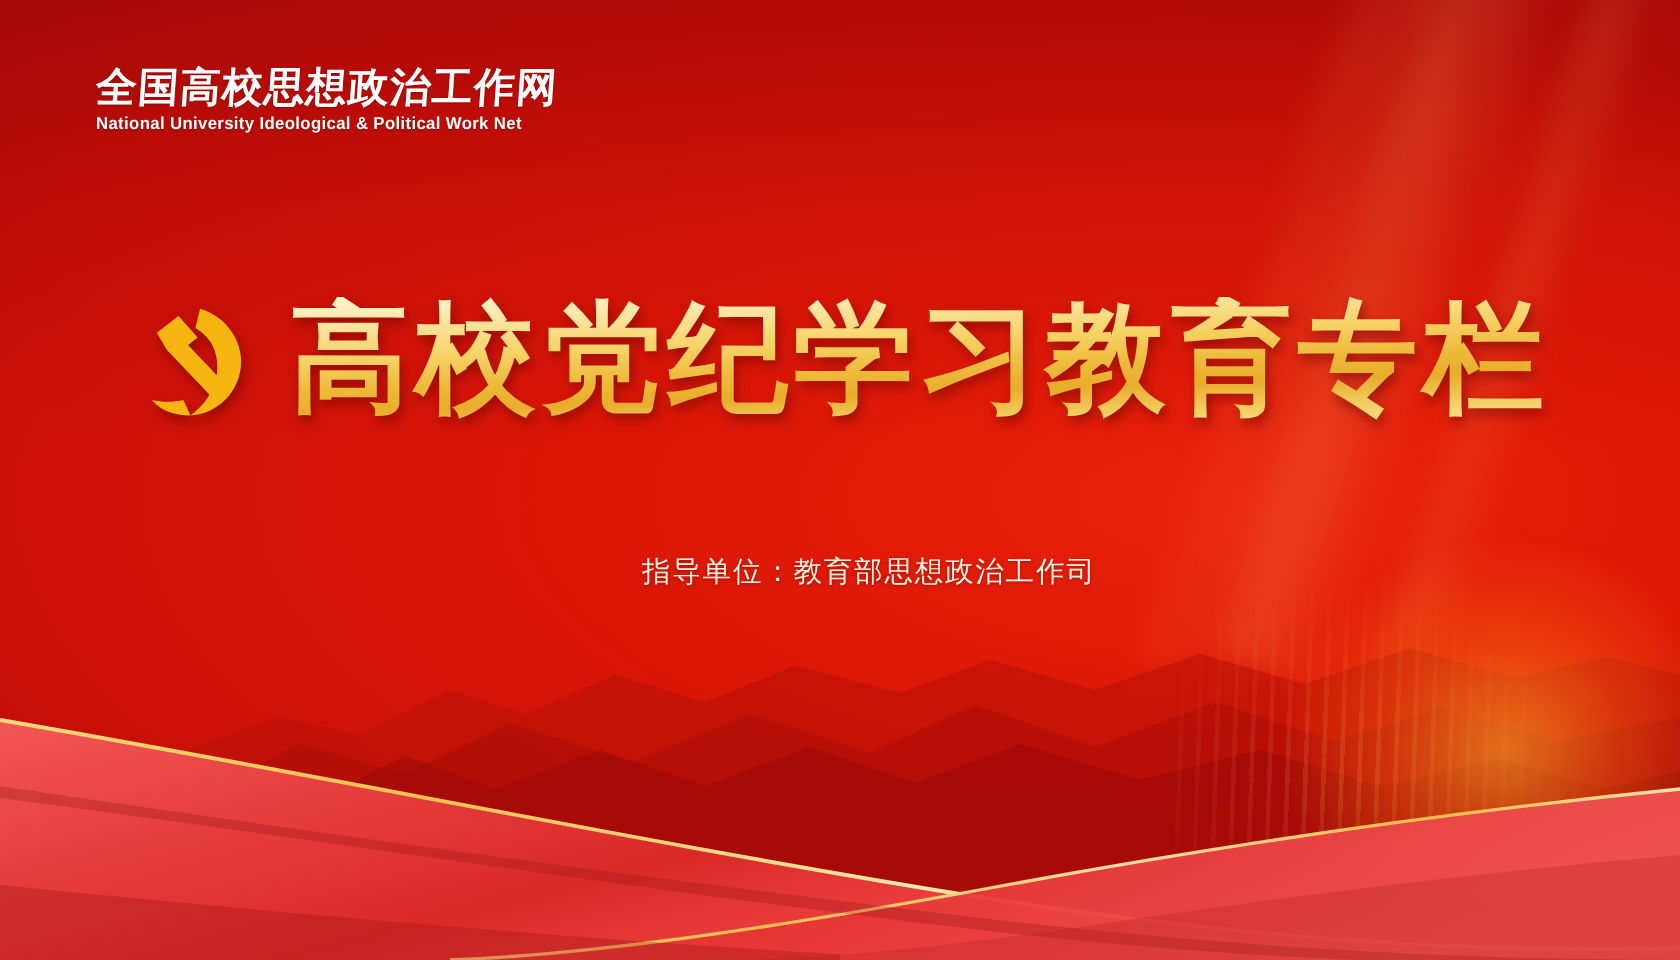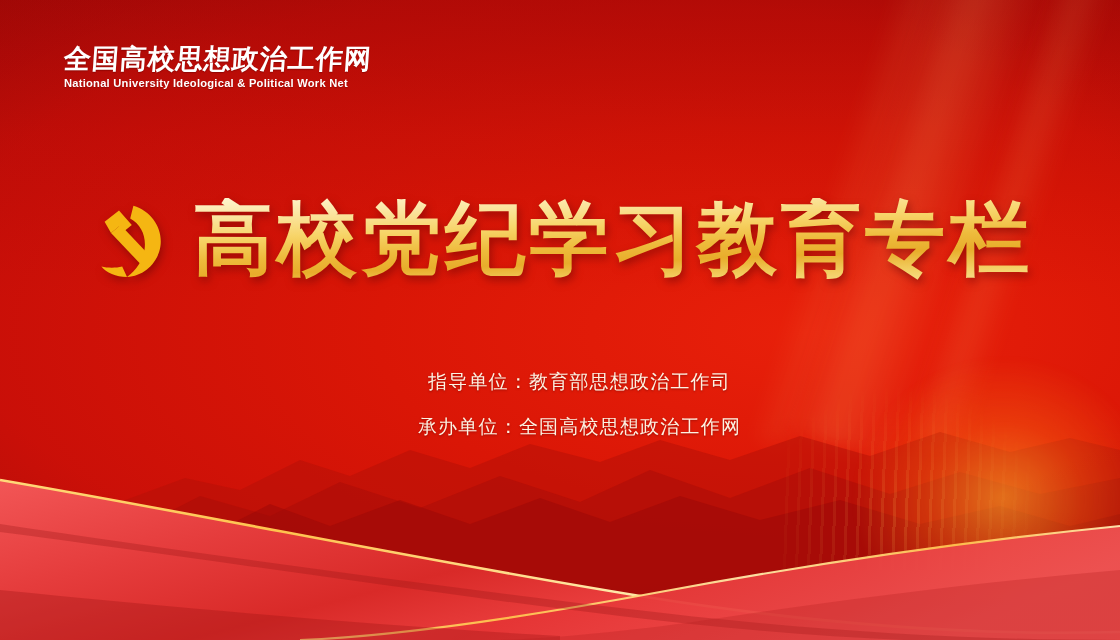--- a/index.html
+++ b/index.html
@@ -253,16 +253,15 @@
 
           <path d="M30,40 L42,30 L80,70 L68,80 Z"></path>
         </g>
       </svg>
     </span>
     <span class="headline-text">高校党纪学习教育专栏</span>
   </div>
 
   <div class="subtitles">
     <div class="sub-line">指导单位：教育部思想政治工作司</div>
-    <div class="sub-line">承办单位：全国高校思想政治工作网</div>
   </div>
 
 </div>
 
 </body></html>

